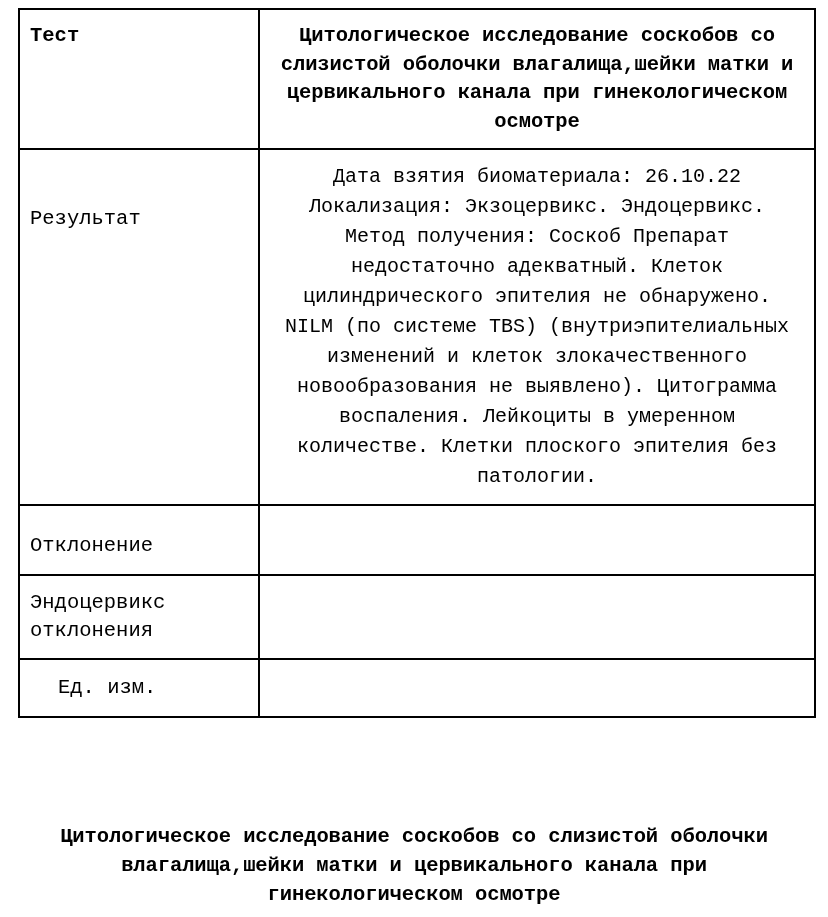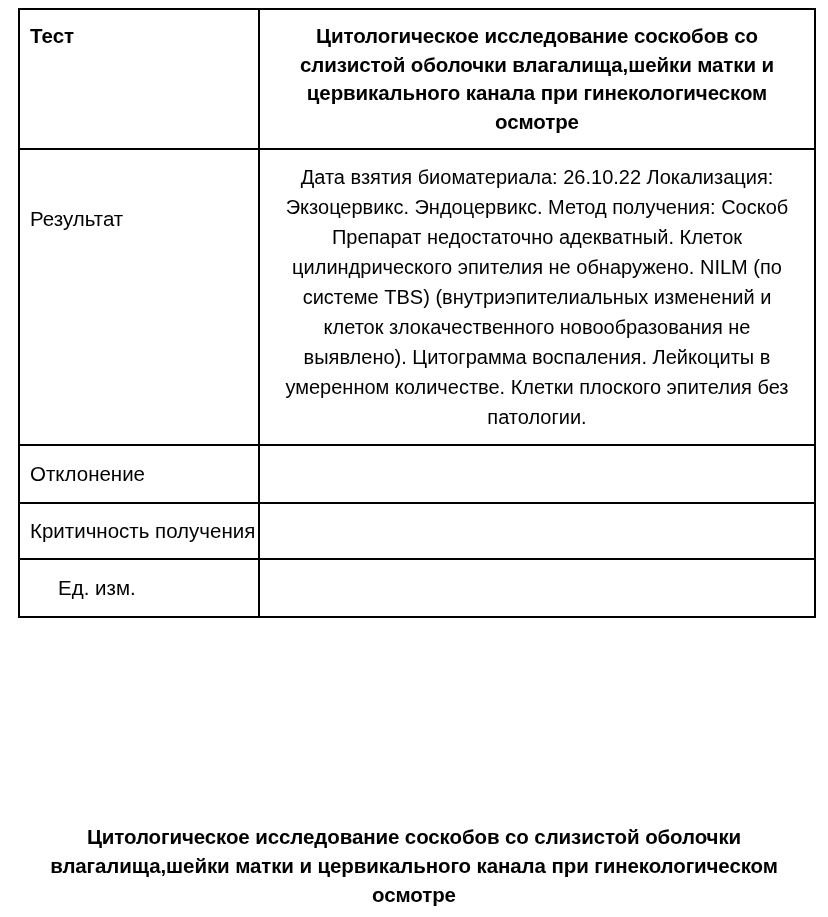--- a/index.html
+++ b/index.html
@@ -15,20 +15,21 @@
     color: #000000;
     -webkit-font-smoothing: antialiased;
     overflow: hidden;
   }
 
   .page {
     position: relative;
     width: 828px;
     height: 913px;
     box-sizing: border-box;
+    font-family: Liberation Mono, monospace;
   }
 
   
   .report-table {
     position: absolute;
     left: 18px;
     top: 8px;
     width: 792px;
     border-collapse: collapse;
     table-layout: fixed;
@@ -69,21 +70,21 @@
   }
 
   .cell-empty {
     height: 100%;
   }
 
   
   .row-test    .cell-label { padding-top: 12px; }
   .row-result  .cell-label { padding-top: 11px; margin-top: 44px; }
   .row-norm    .cell-label { padding-top: 14px; padding-bottom: 14px; }
-  .row-dev     .cell-label { padding-top: 14px; padding-bottom: 14px; }
+  .row-dev     .cell-label { padding-top: 26px; padding-bottom: 14px; }
   .row-crit    .cell-label { padding-top: 13px; padding-bottom: 13px; }
   .row-unit    .cell-label { padding-top: 14px; padding-bottom: 14px; margin-left: 28px; }
 
   
   .caption {
     position: absolute;
     left: 18px;
     top: 822px;
     width: 792px;
     text-align: center;
@@ -124,21 +125,21 @@
         <td class="col-label">
           <div class="cell-label">Отклонение</div>
         </td>
         <td class="col-value">
           <div class="cell-value cell-empty"></div>
         </td>
       </tr>
 
       <tr class="row-crit">
         <td class="col-label">
-          <div class="cell-label">Критичность получения</div>
+          <div class="cell-label">Эндоцервикс отклонения</div>
         </td>
         <td class="col-value">
           <div class="cell-value cell-empty"></div>
         </td>
       </tr>
 
       <tr class="row-unit">
         <td class="col-label">
           <div class="cell-label">Ед. изм.</div>
         </td>

